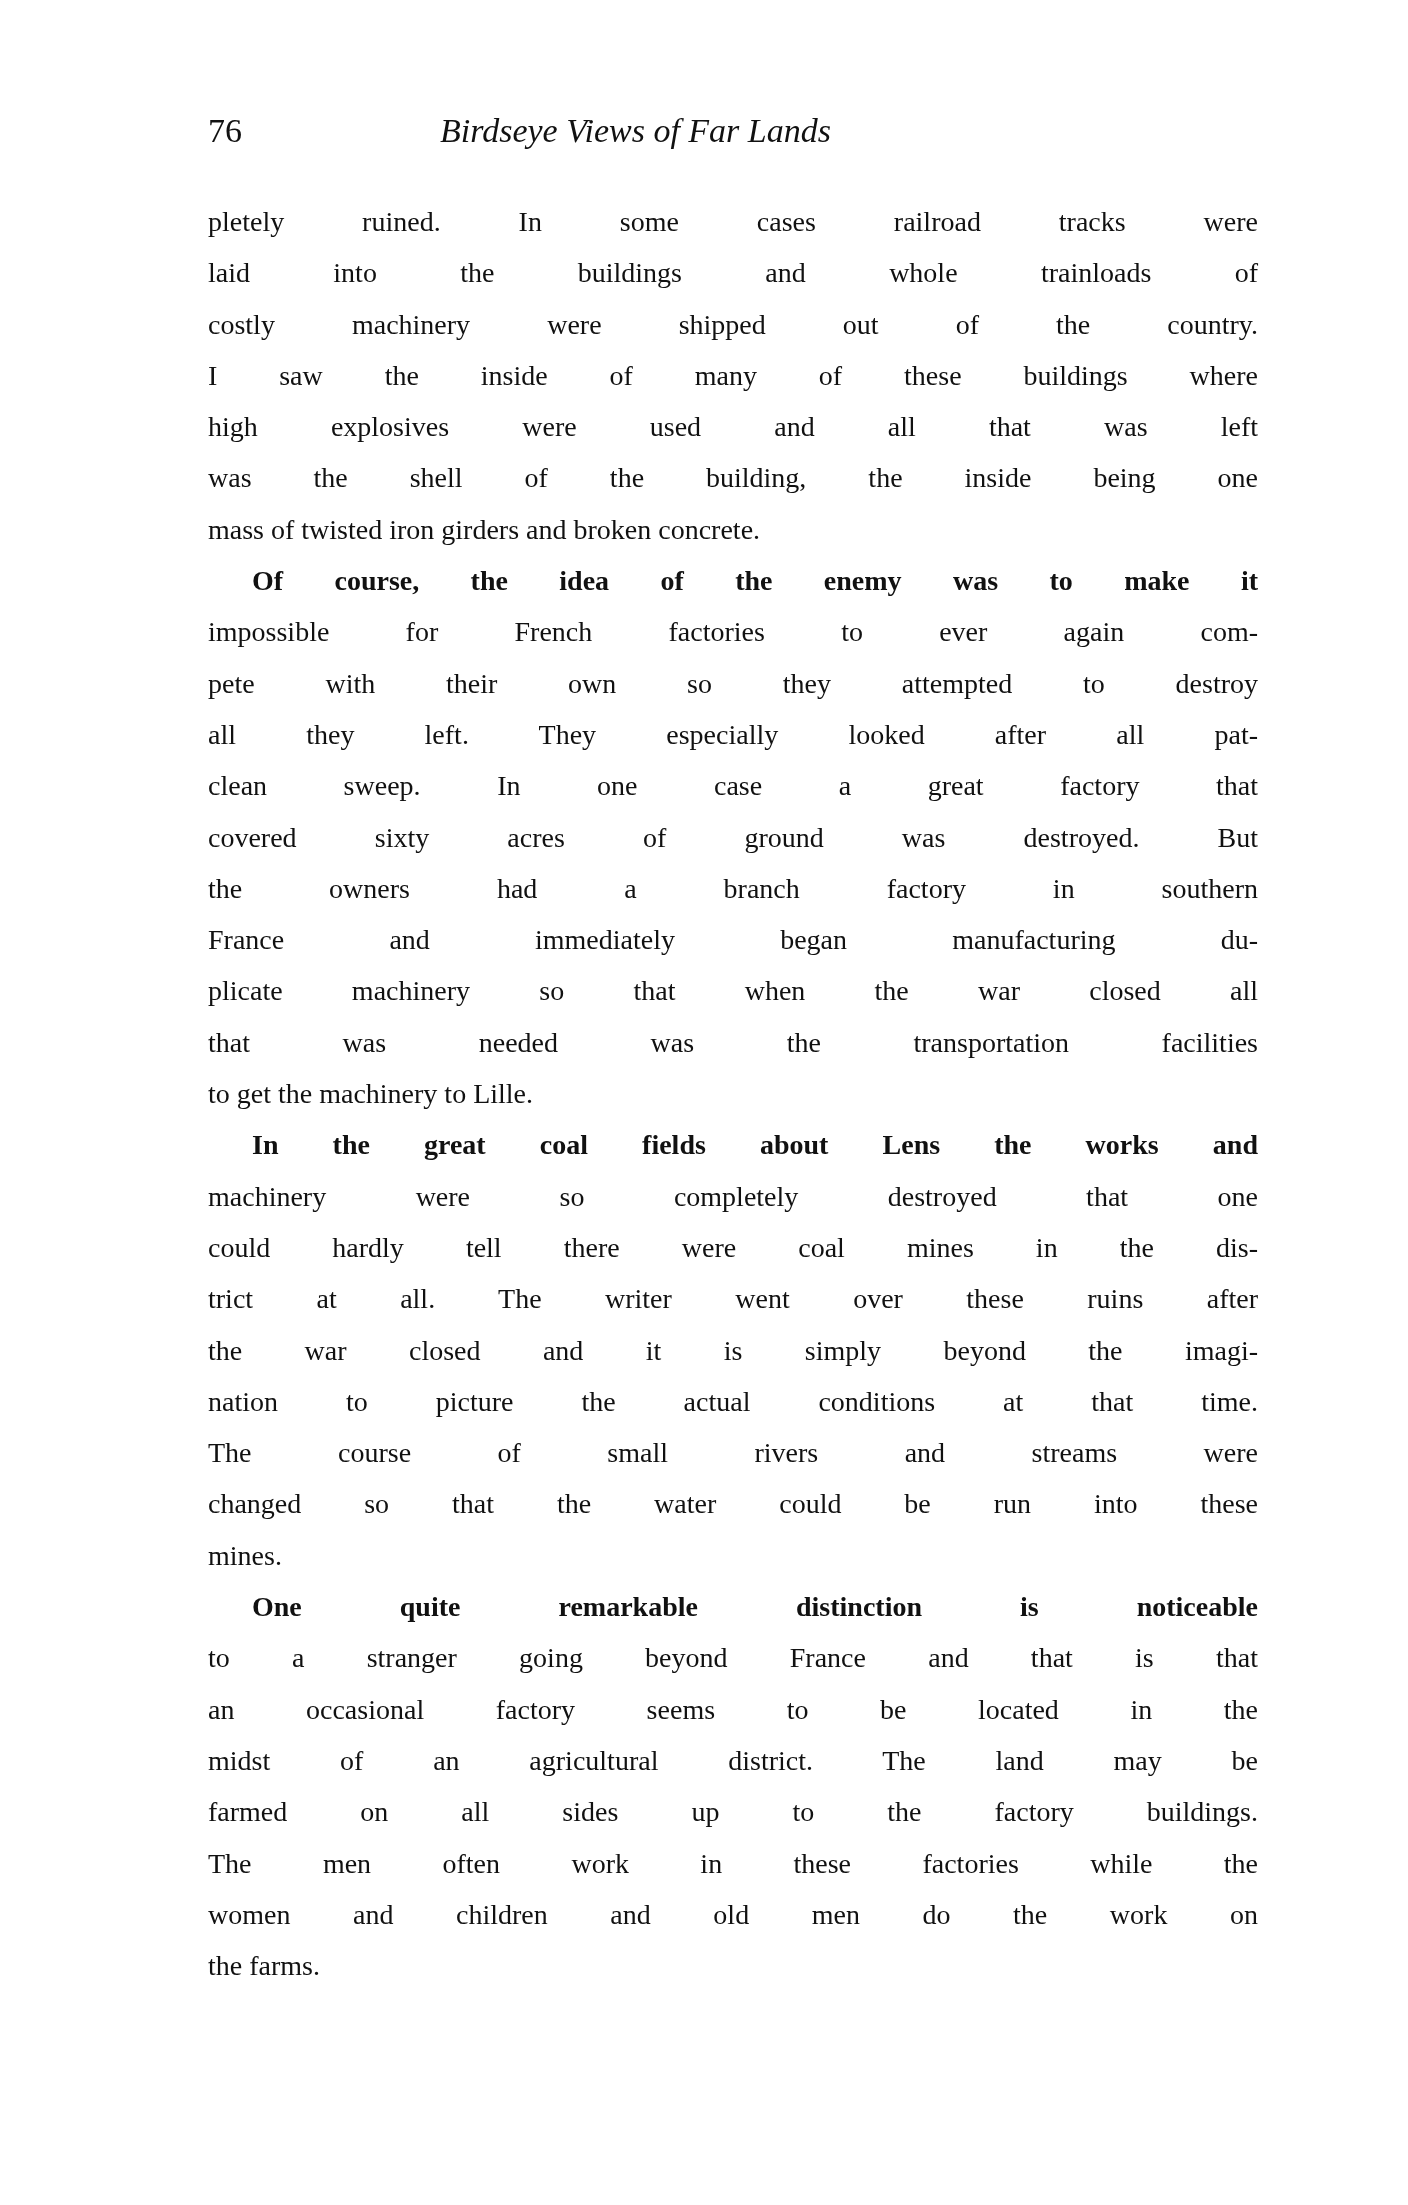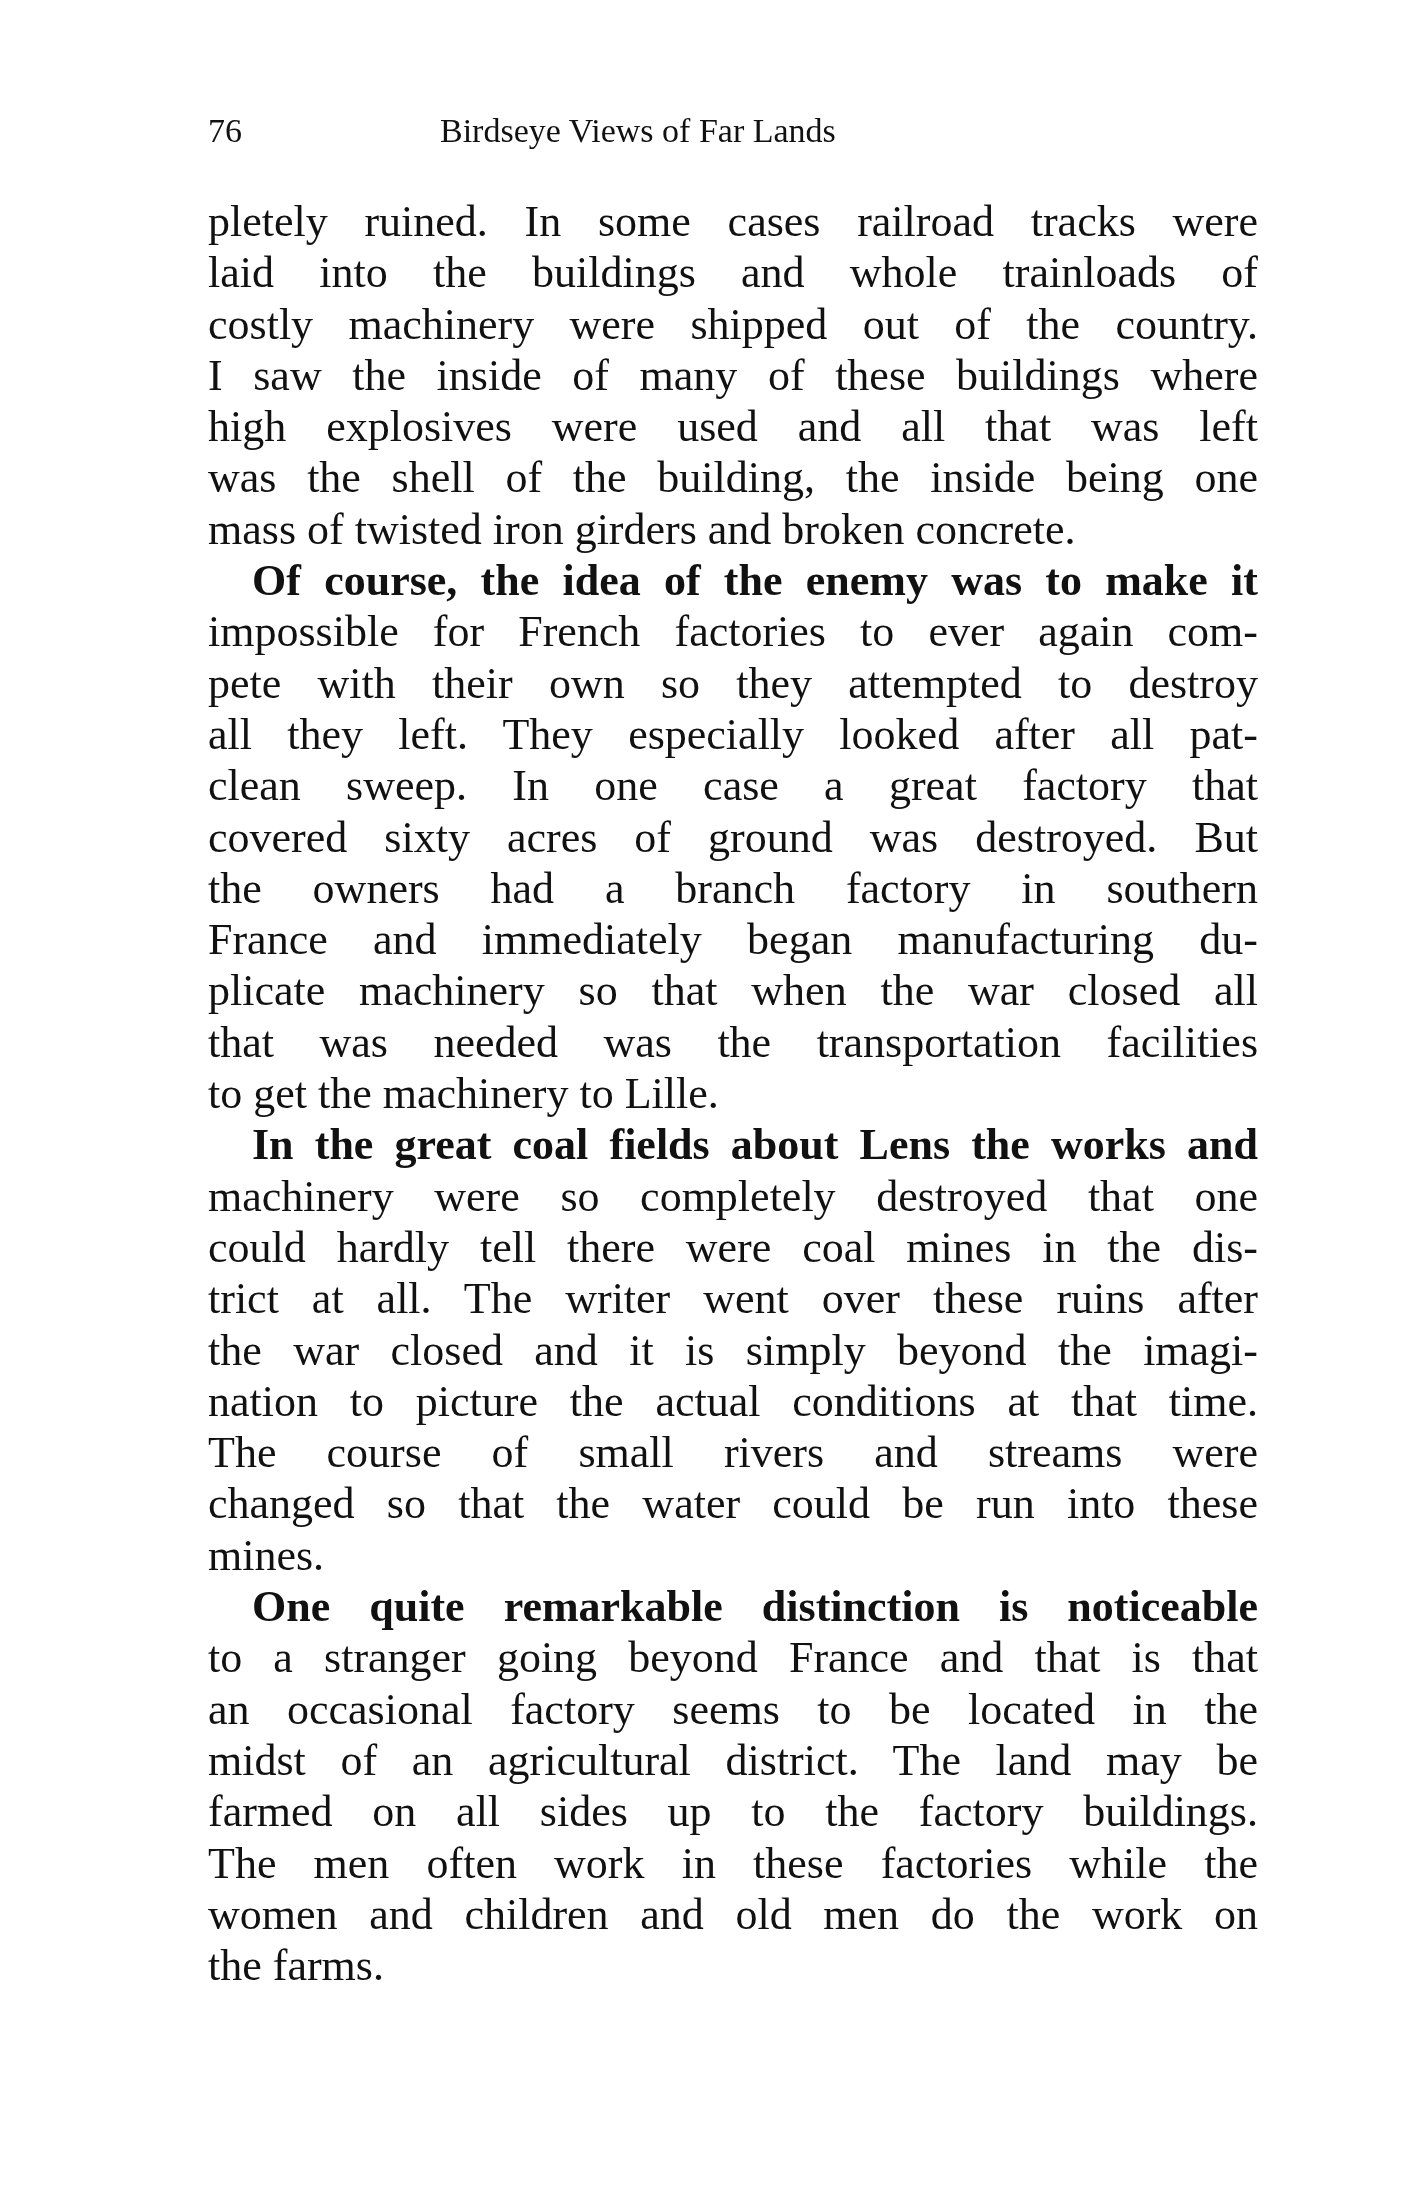--- a/index.html
+++ b/index.html
@@ -1,23 +1,23 @@
 <!DOCTYPE html>
 <html><head>
 <meta charset="utf-8">
 <style>
   html, body { margin: 0; padding: 0; background: #ffffff; }
   body { width: 1408px; height: 2205px; position: relative; overflow: hidden; }
   .page { position: absolute; left: 0; top: 0; width: 1408px; height: 1615px; background: #fff; }
   .running-head { position: absolute; top: 112px; left: 208px; width: 1050px; height: 50px;
     font-family: "Liberation Serif", "DejaVu Serif", serif; font-size: 34px; color: #111; }
   .page-number { position: absolute; left: 0; top: 0; }
-  .book-title { position: absolute; left: 232px; top: 0; }
+  .book-title { position: absolute; left: 232px; top: 0; font-style: italic; }
   .body-text { position: absolute; top: 196px; left: 208px; width: 1050px;
-    font-family: "Liberation Serif", "DejaVu Serif", serif; font-size: 44px; line-height: 51.3px; color: #111; }
+    font-family: "Liberation Serif", "DejaVu Serif", serif; font-size: 28px; line-height: 51.3px; color: #111; }
   .line { display: block; white-space: nowrap; text-align: justify; text-align-last: justify; height: 51.3px; }
   .line.last { text-align-last: left; }
   .line.indent { padding-left: 44px; font-weight: bold; }
 </style>
 </head>
 <body>
 
 <div class="page">
   <div class="running-head">
     <span class="page-number">76</span>

